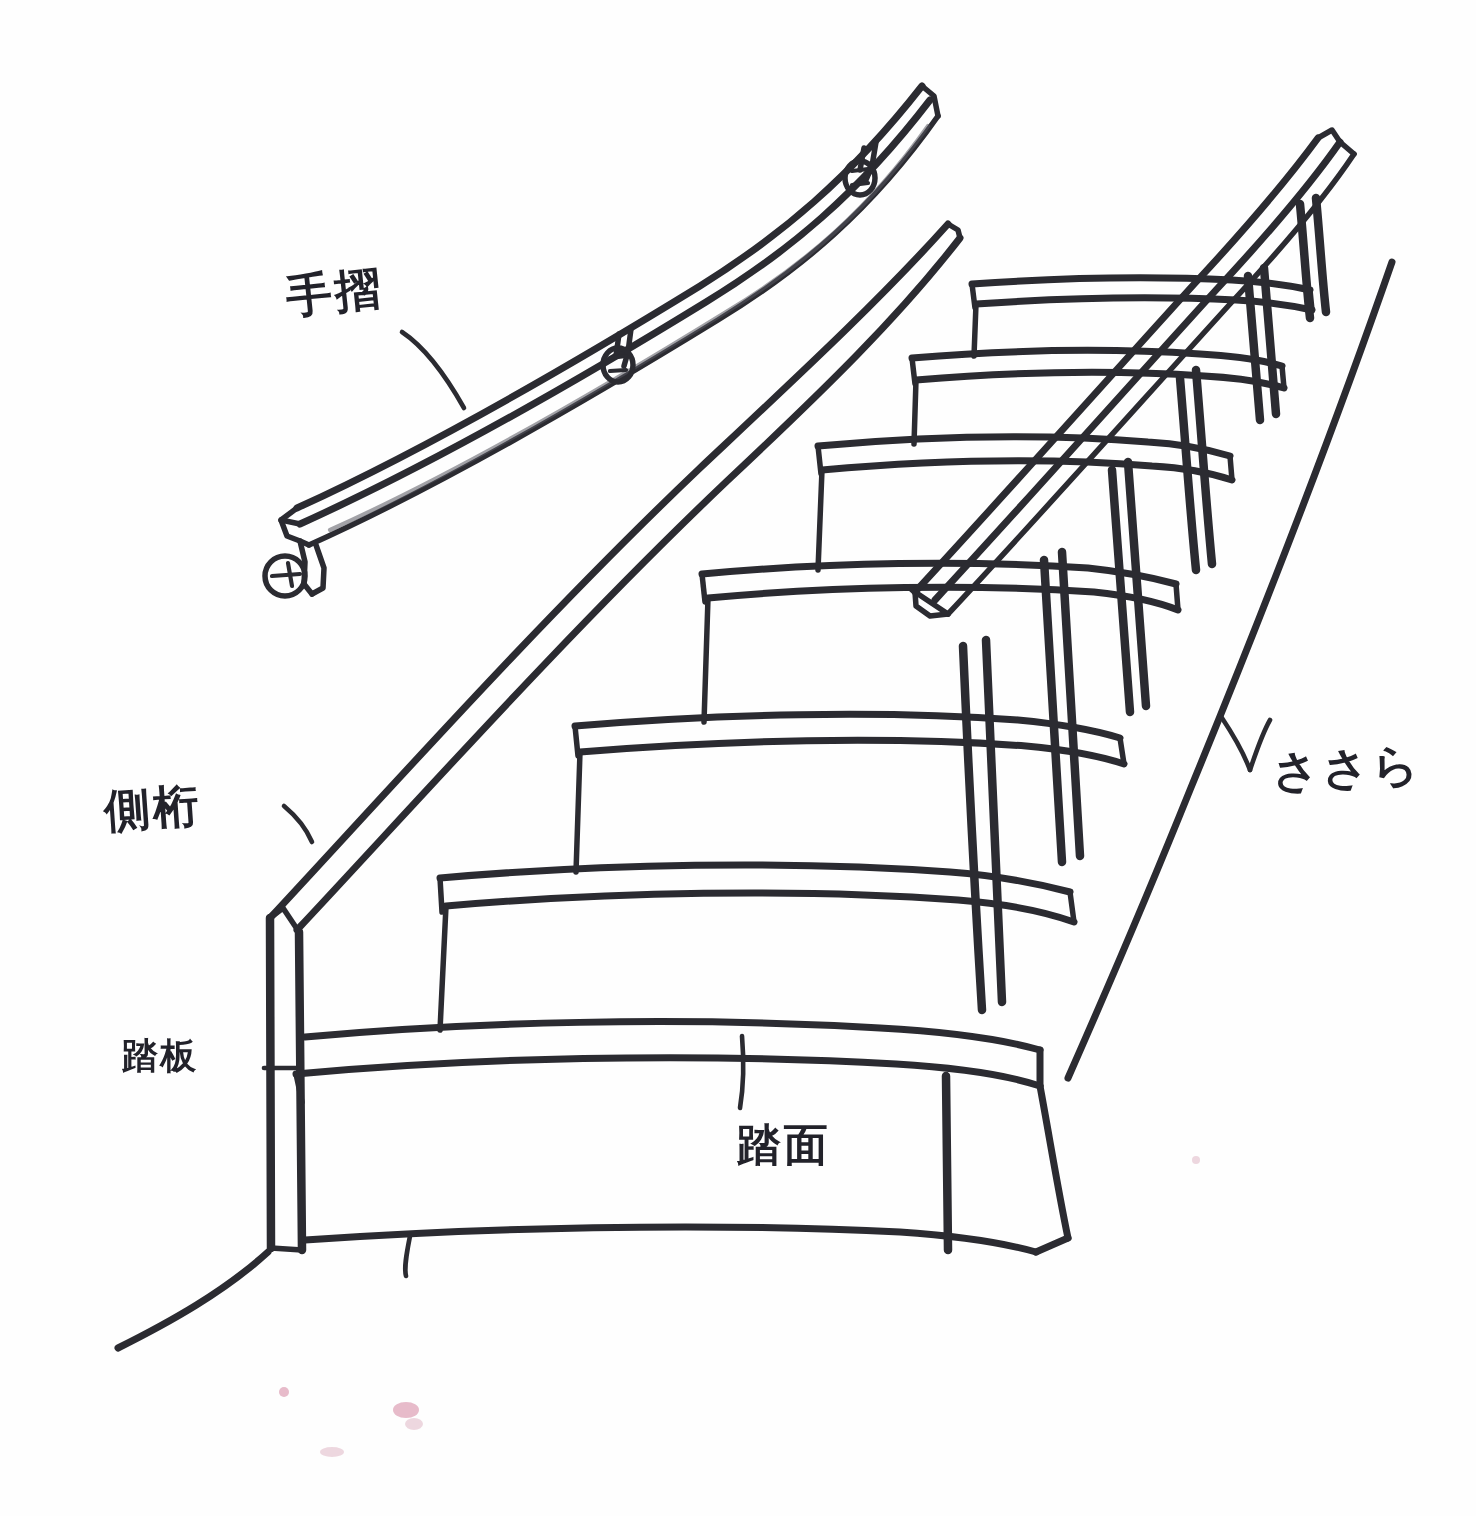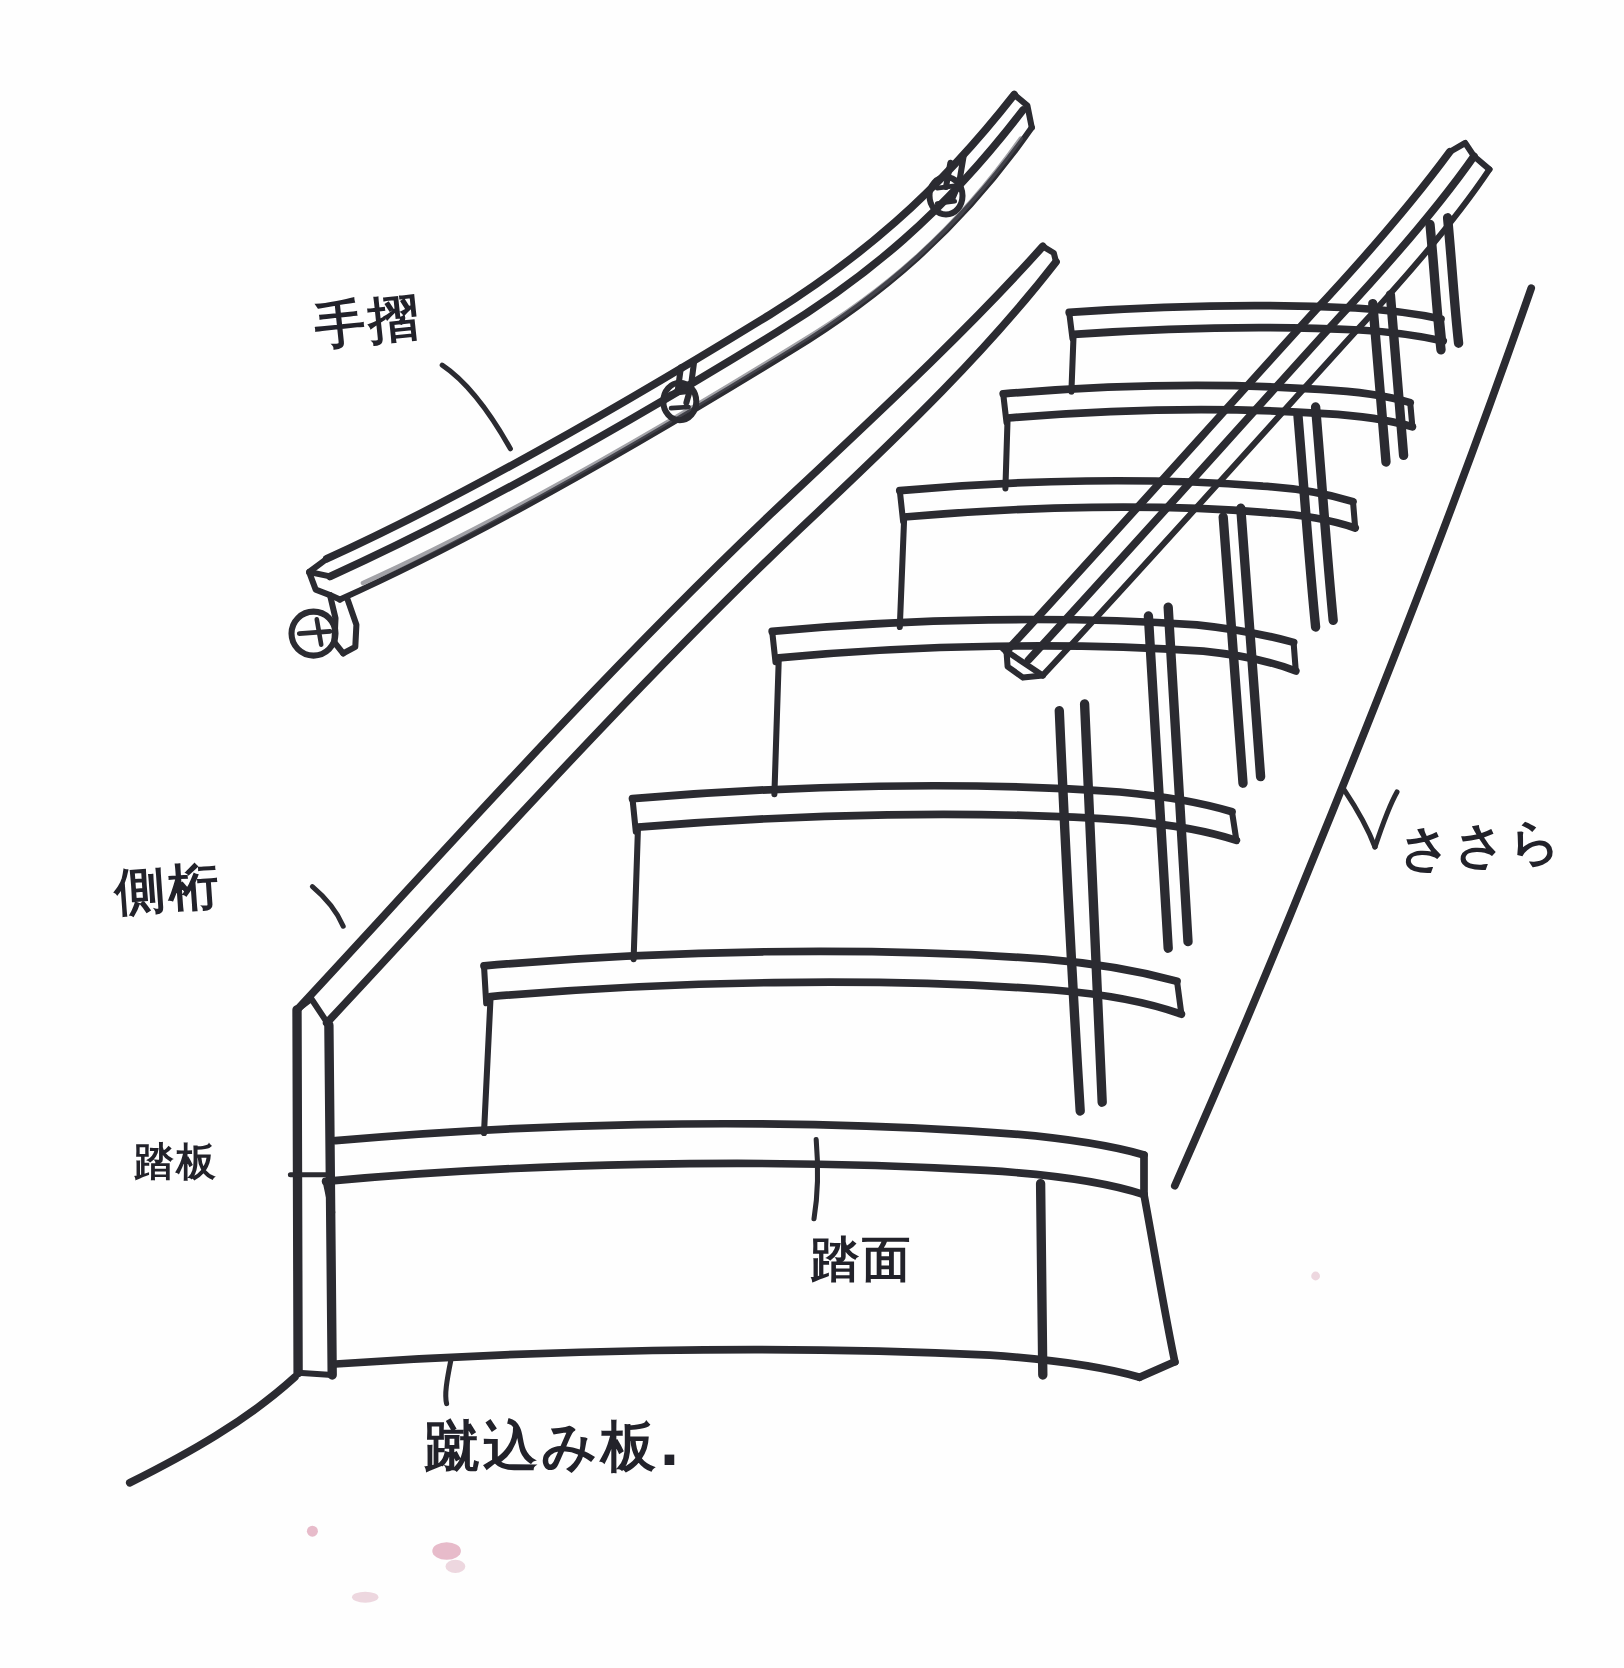--- a/index.html
+++ b/index.html
@@ -244,15 +244,14 @@
   <div class="label-text" id="label-tesuri">手摺</div>
 
   <div class="label-text" id="label-gawageta">側桁</div>
 
   <div class="label-text" id="label-fumiita">踏板</div>
 
   <div class="label-text" id="label-fumizura">踏面</div>
 
   <div class="label-text" id="label-sasara">ささら</div>
 
-  <div class="label-text" id="label-kerikomi">蹴込み板.</div>
 
 </div>
 
 </body></html>

